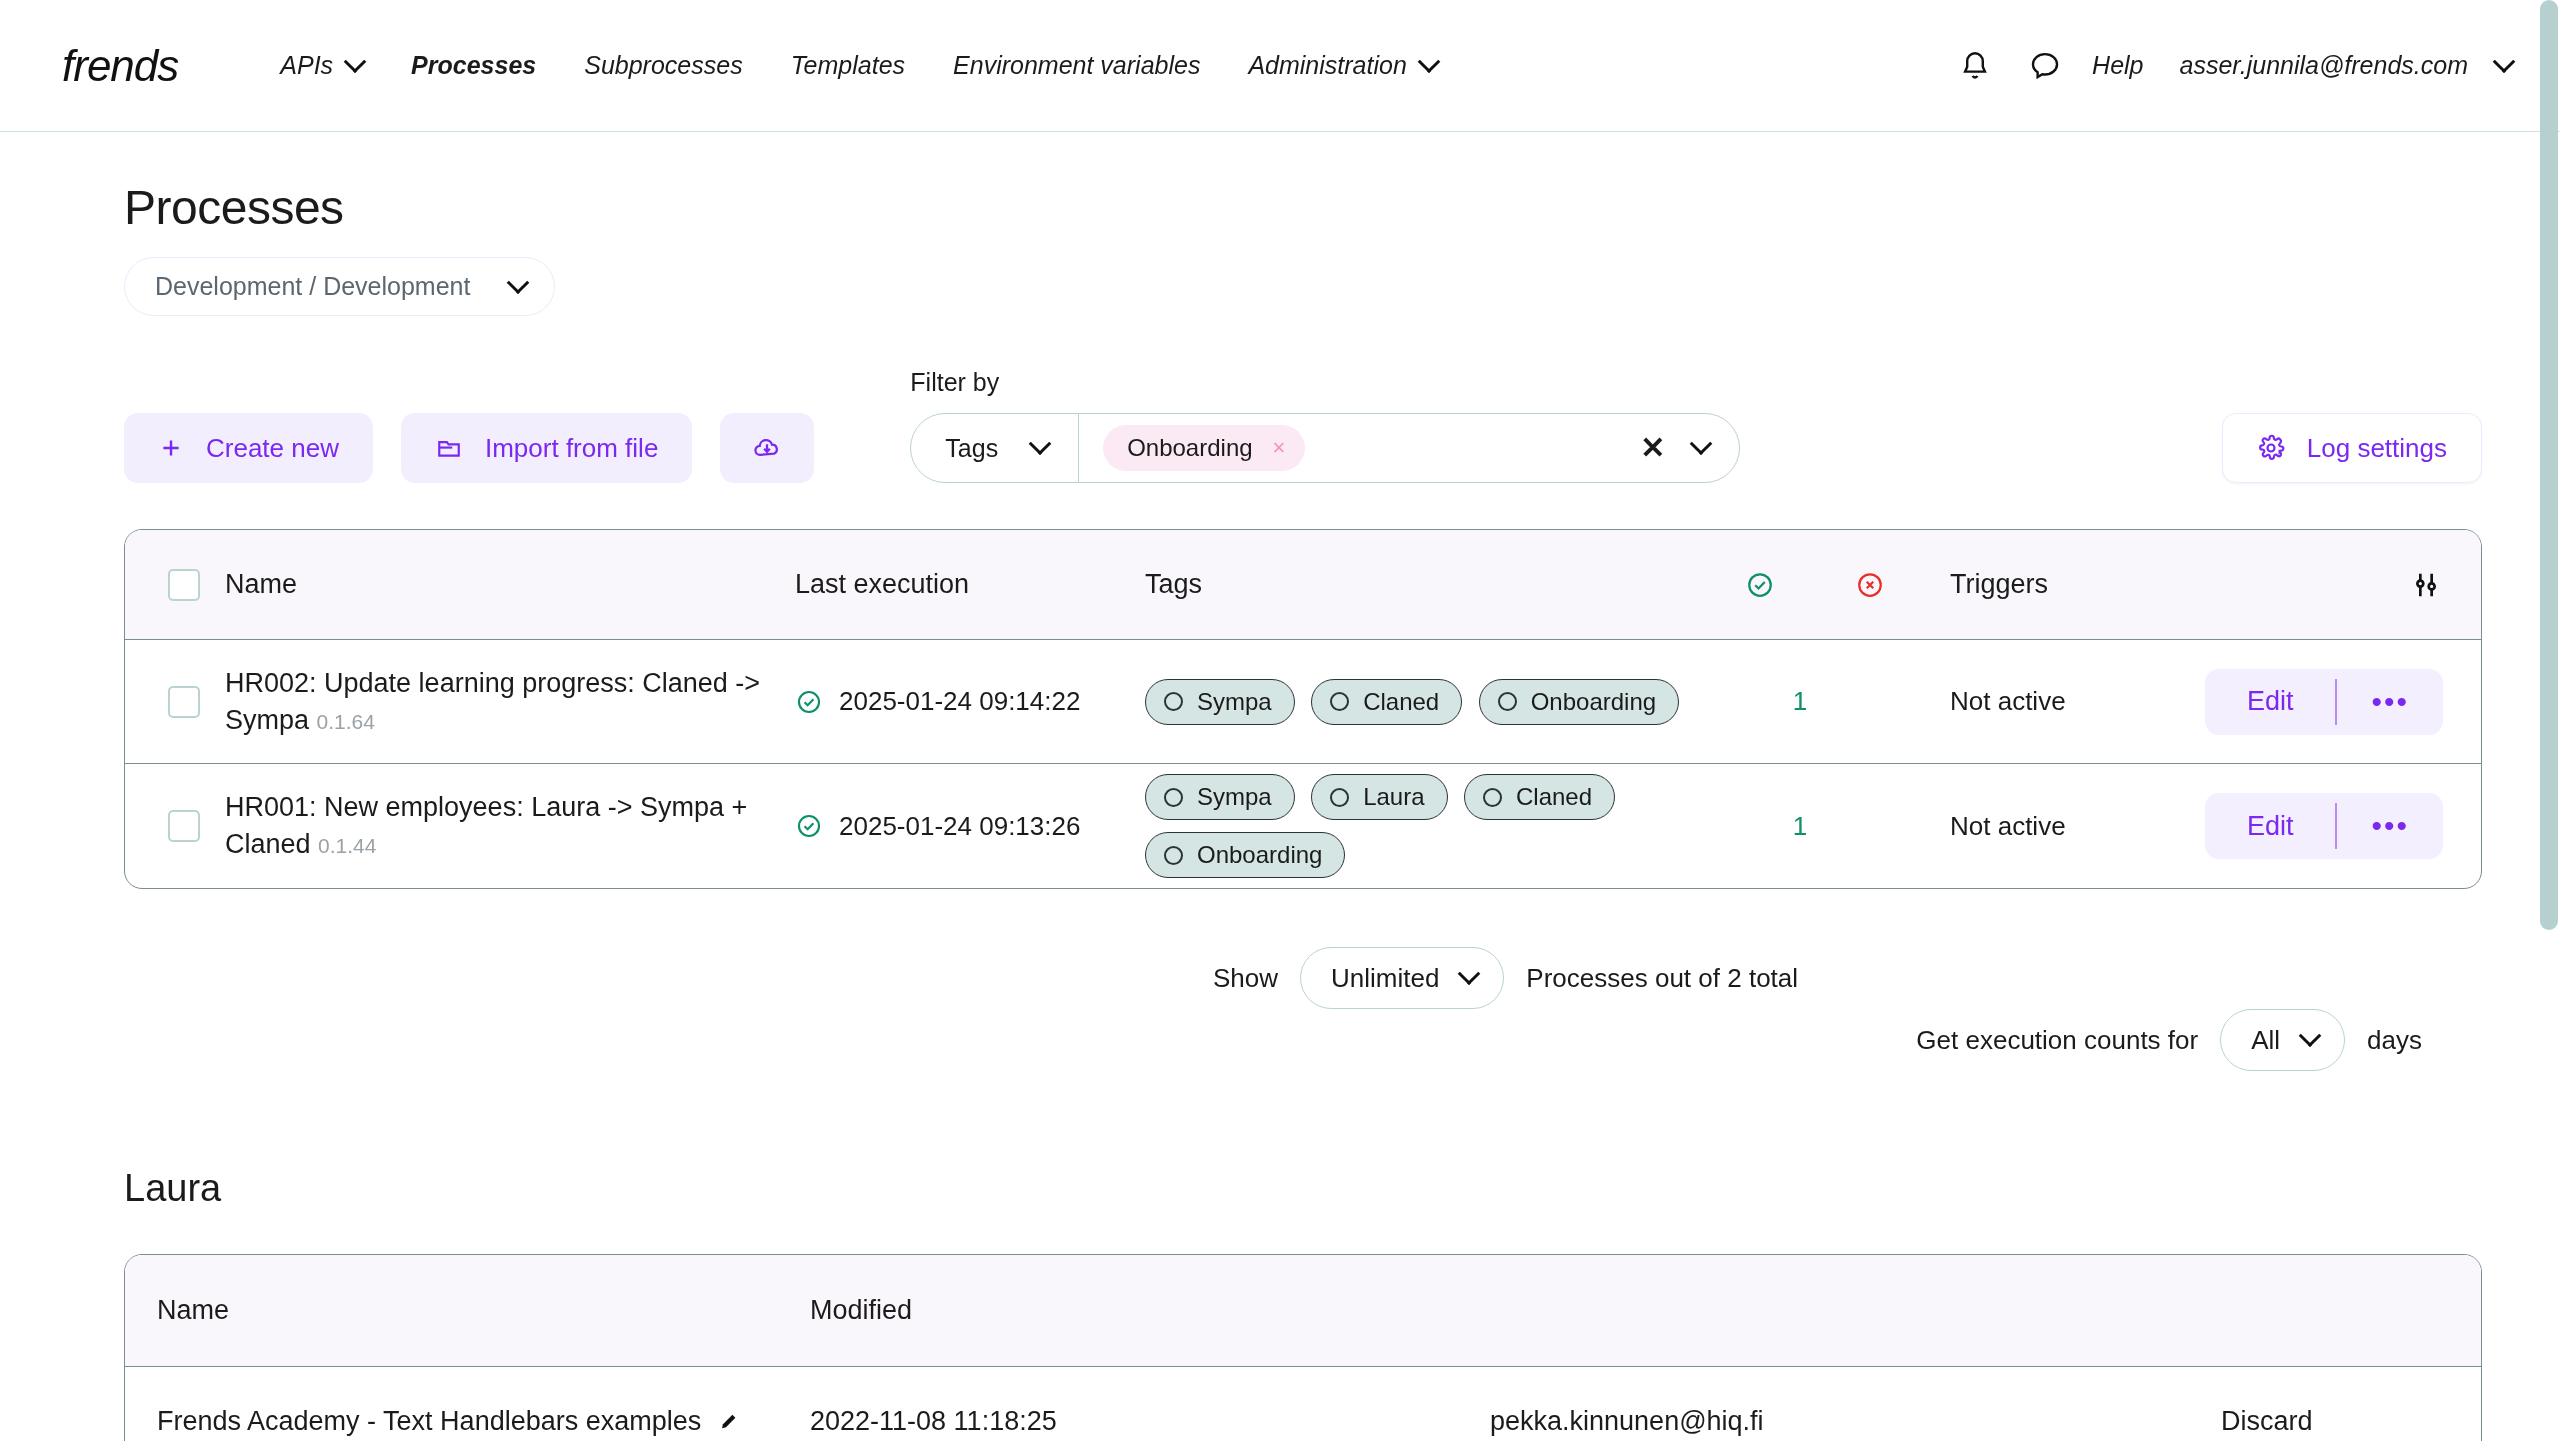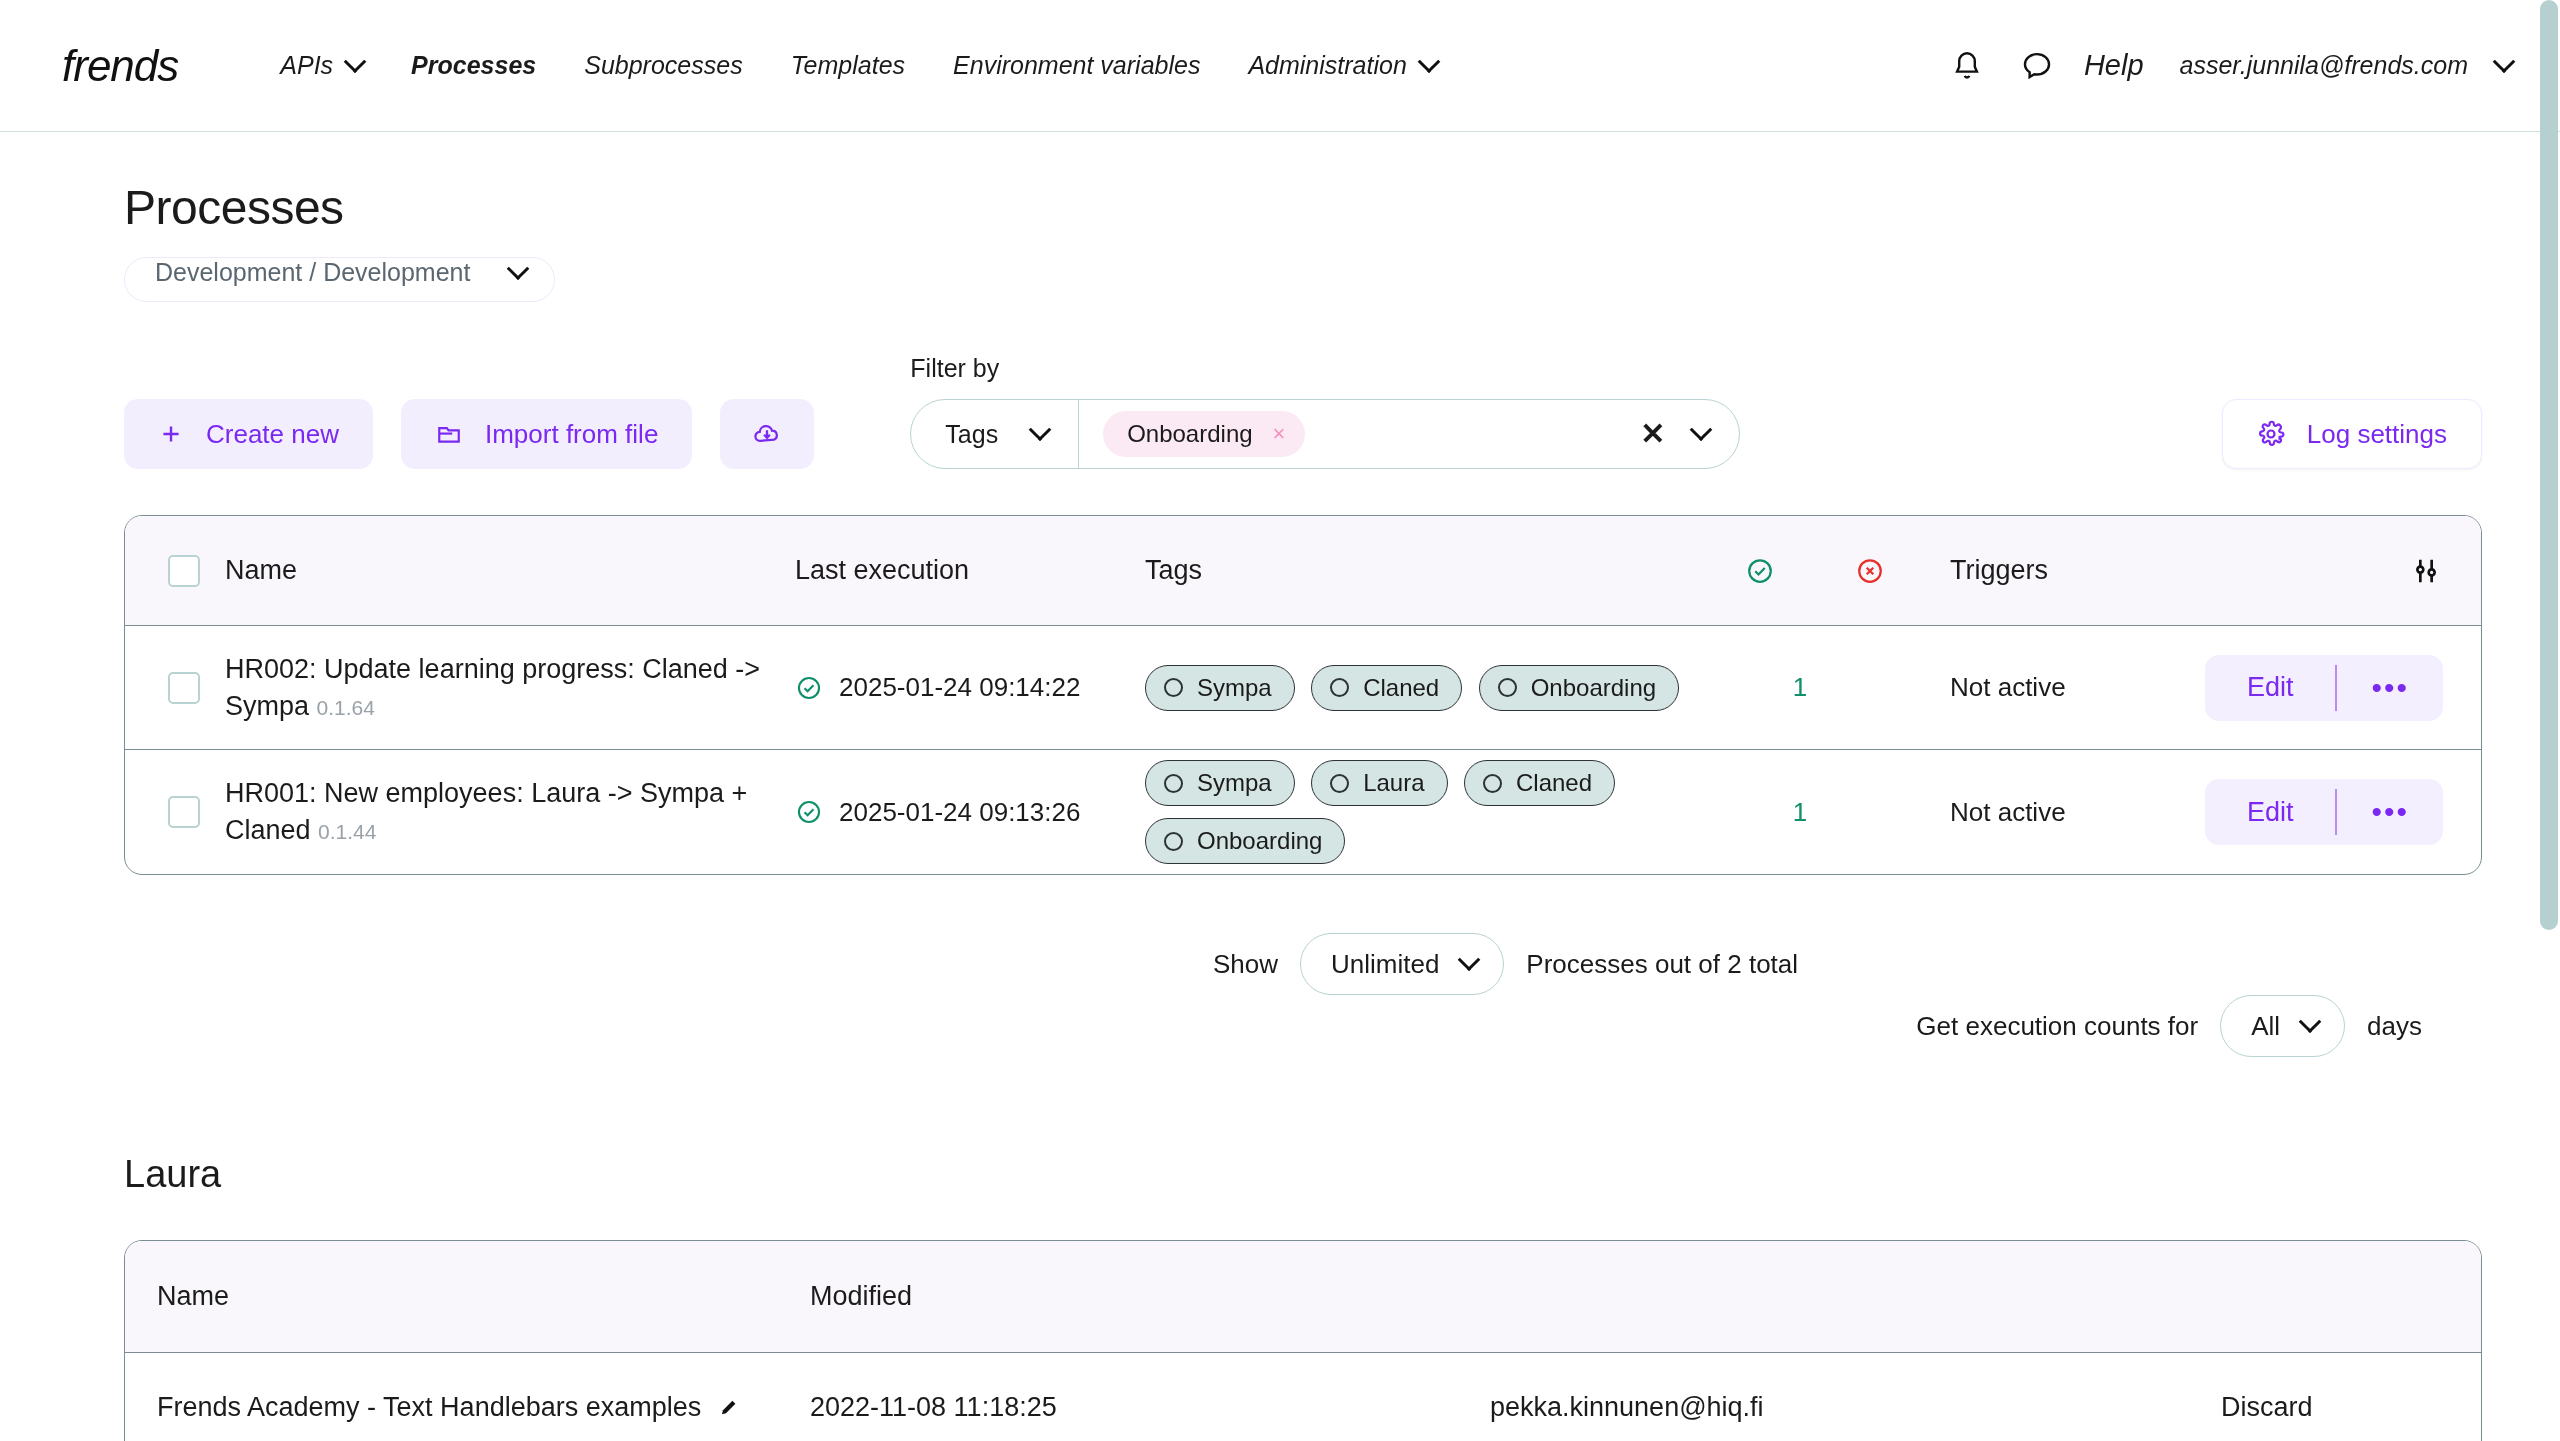--- a/index.html
+++ b/index.html
@@ -46,34 +46,34 @@
     width: 16px; height: 16px;
     border-right: 3px solid #111;
     border-bottom: 3px solid #111;
     transform: rotate(45deg) translate(-3px,-3px);
   }
   .nav-right {
     margin-left: auto;
     display: flex; align-items: center; gap: 36px;
   }
   .icon-btn { cursor:pointer; display:flex; align-items:center; }
-  .help { display:flex; align-items:center; gap:30px; font-size:29px; cursor:pointer;}
+  .help { display:flex; align-items:center; gap:30px; font-size:25px; cursor:pointer;}
   .useremail { font-size: 25px; display:flex; align-items:center; gap:28px; cursor:pointer;}
 
   
   .page { padding: 0 78px; }
   h1.page-title {
     font-size: 48px; font-weight: 400; margin: 48px 0 0 46px; letter-spacing:-0.5px;
   }
   .env-select {
     margin: 22px 0 0 46px;
     display: inline-flex; align-items: center; gap: 40px;
     border: 1.5px solid #ece9fb;
     border-radius: 40px;
-    padding: 0 28px 14px 30px;
+    padding: 14px 28px 14px 30px;
     font-size: 25px;
     color: #5b6770;
     cursor: pointer;
   }
 
   .toolbar {
     margin-top: 52px;
     display: flex; align-items: flex-end;
     padding-left: 46px;
   }

